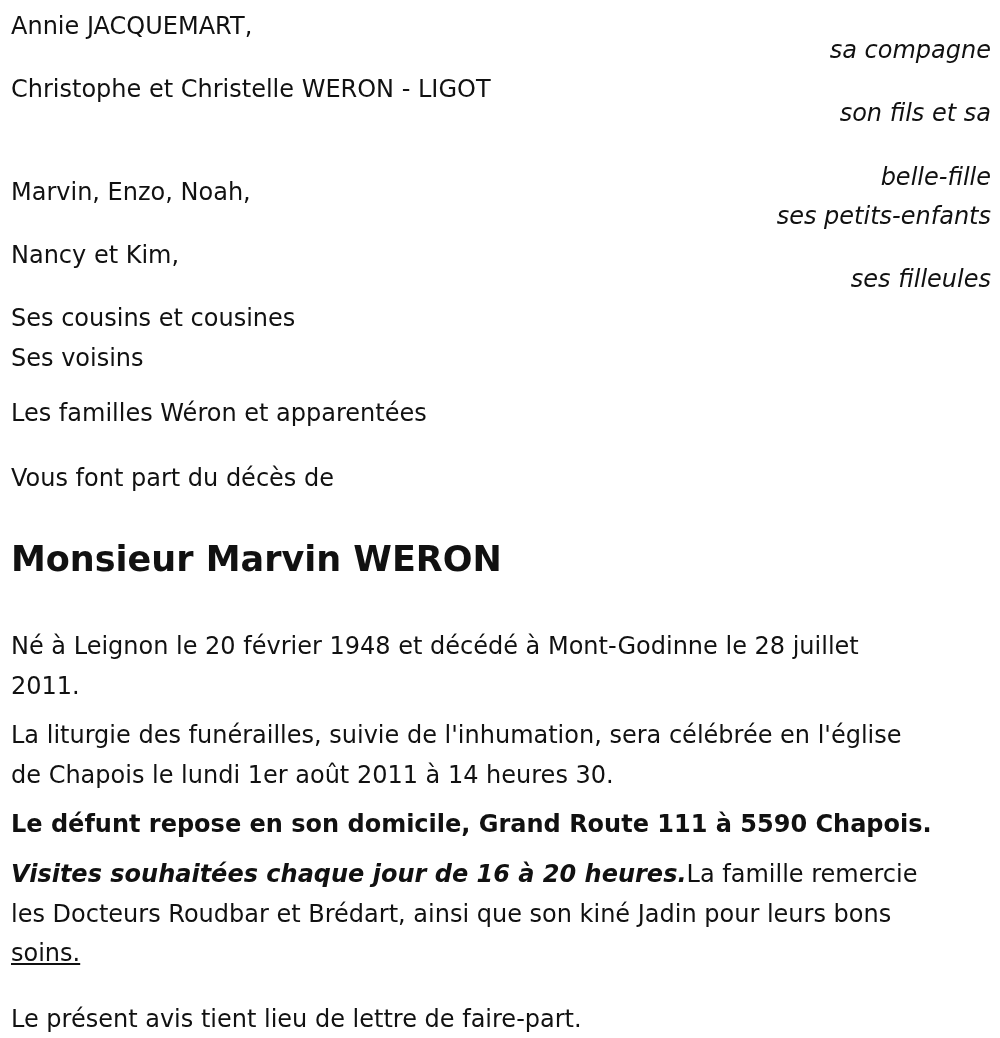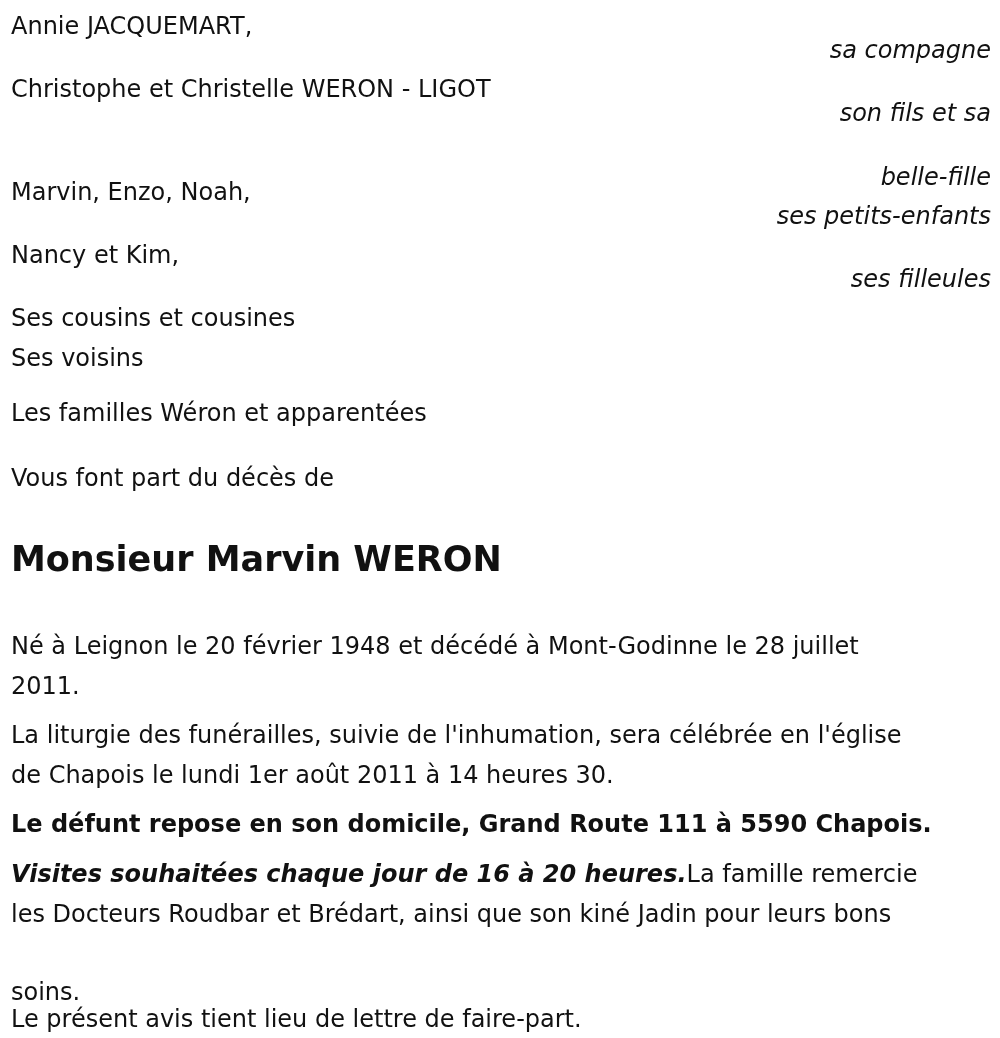--- a/index.html
+++ b/index.html
@@ -55,16 +55,16 @@
   <span class="line" style="top:626px;">Né à Leignon le 20 février 1948 et décédé à Mont-Godinne le 28 juillet</span>
   <span class="line" style="top:666px;">2011.</span>
 
   <span class="line" style="top:715px;">La liturgie des funérailles, suivie de l'inhumation, sera célébrée en l'église</span>
   <span class="line" style="top:755px;">de Chapois le lundi 1er août 2011 à 14 heures 30.</span>
 
   <span class="line" style="top:804px;font-weight:bold;">Le défunt repose en son domicile, Grand Route 111 à 5590 Chapois.</span>
 
   <span class="line" style="top:854px;"><b>Visites souhaitées chaque jour de 16 à 20 heures.</b><span>La famille remercie</span></span>
   <span class="line" style="top:894px;">les Docteurs Roudbar et Brédart, ainsi que son kiné Jadin pour leurs bons</span>
-  <span class="line" style="top:972px;">soins.</span>
+  <span class="line" style="top:933px;text-decoration:underline;">soins.</span>
 
   <span class="line" style="top:983px;margin-top:16px;">Le présent avis tient lieu de lettre de faire-part.</span>
 </div>
 
 </body></html>

